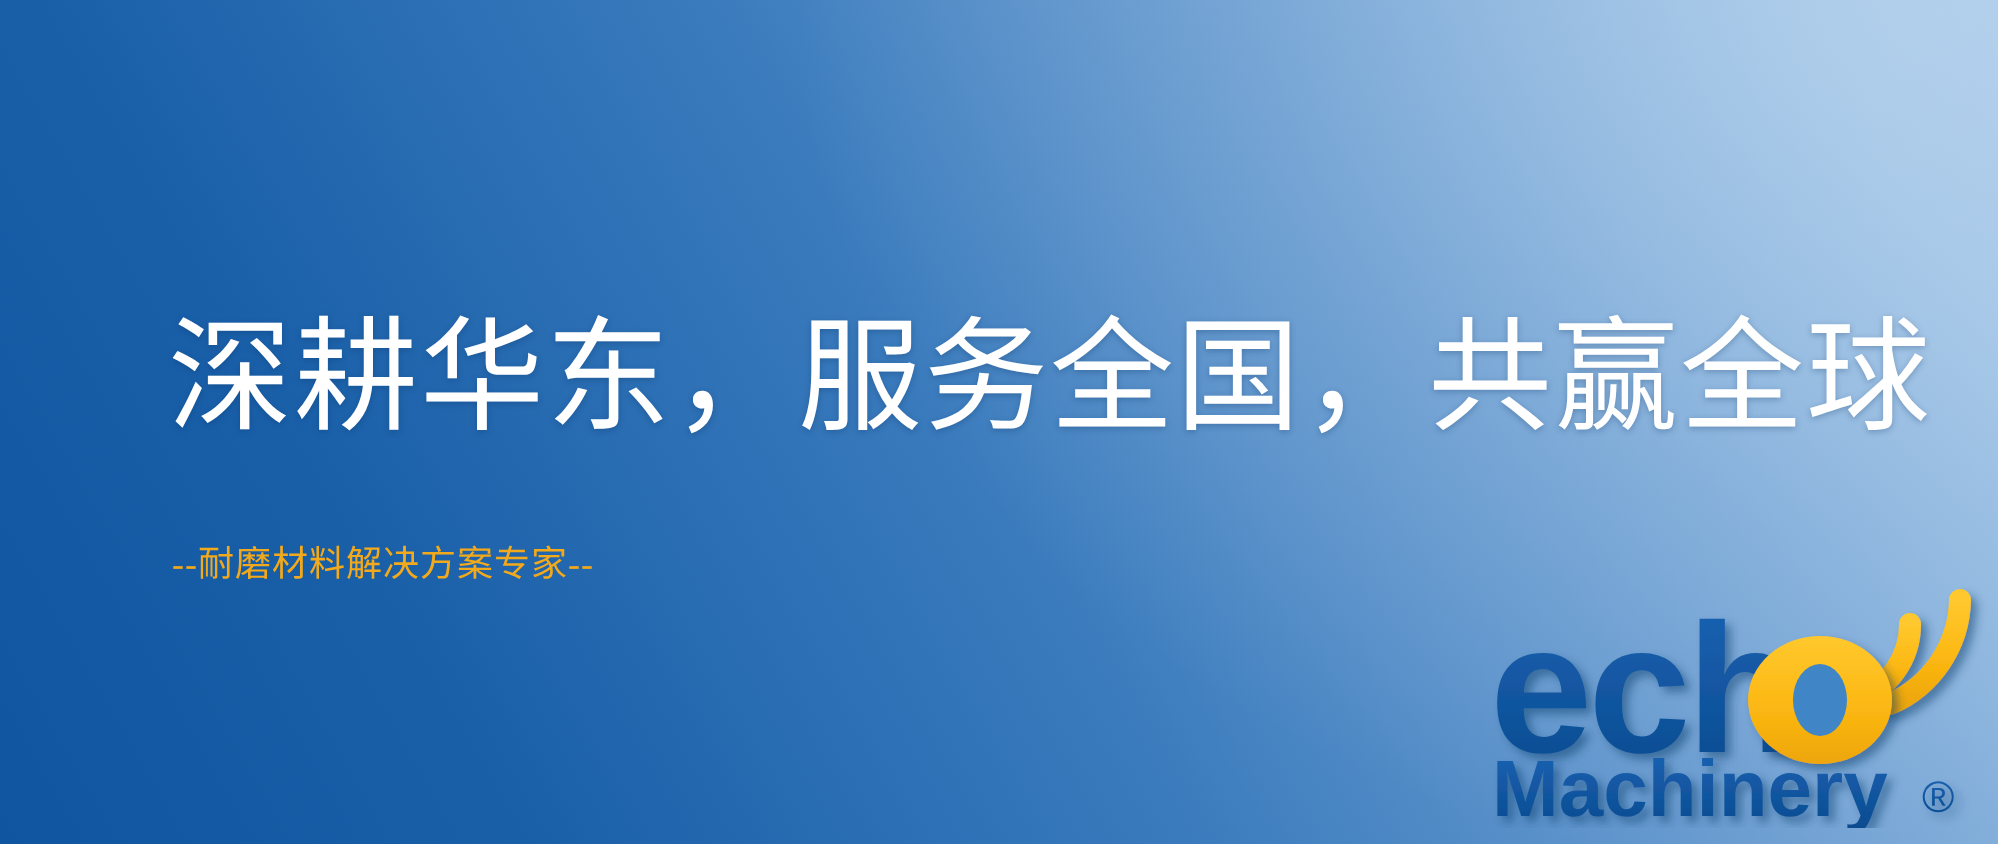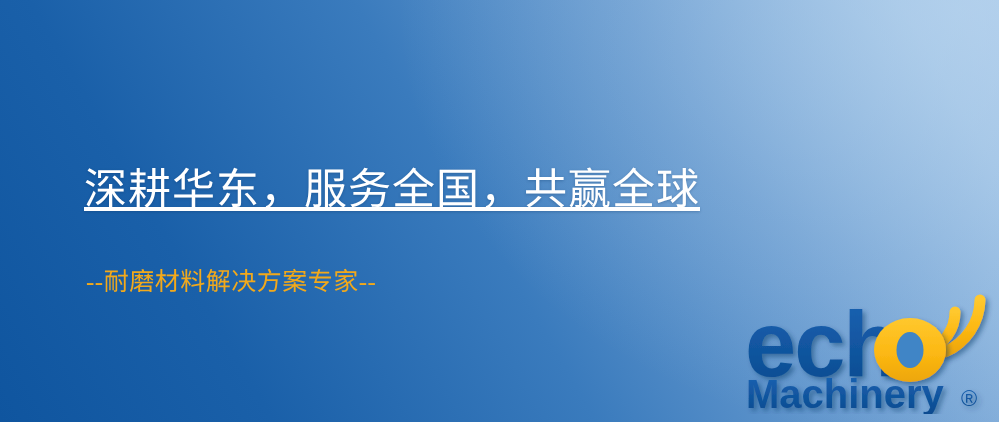--- a/index.html
+++ b/index.html
@@ -37,36 +37,35 @@
         rgba(190, 217, 240, 0.18) 45%,
         rgba(190, 217, 240, 0) 78%);
     pointer-events: none;
   }
 
   .headline {
     position: absolute;
     left: 84px;
     top: 152px;
     font-family: "Liberation Serif", "DejaVu Serif", serif;
-    font-size: 43px;
+    font-size: 62px;
     line-height: 76px;
     letter-spacing: 1px;
     color: #ffffff;
     white-space: nowrap;
     text-shadow: 0 1px 3px rgba(10, 50, 95, 0.30);
     z-index: 3;
-    text-decoration: underline;
   }
 
   .subtitle {
     position: absolute;
     left: 86px;
     top: 266px;
     font-family: "Liberation Serif", "DejaVu Serif", serif;
-    font-size: 25px;
+    font-size: 18px;
     line-height: 32px;
     letter-spacing: 0.5px;
     color: #f2a91b;
     white-space: nowrap;
     z-index: 3;
   }
 
   
   .logo {
     position: absolute;

